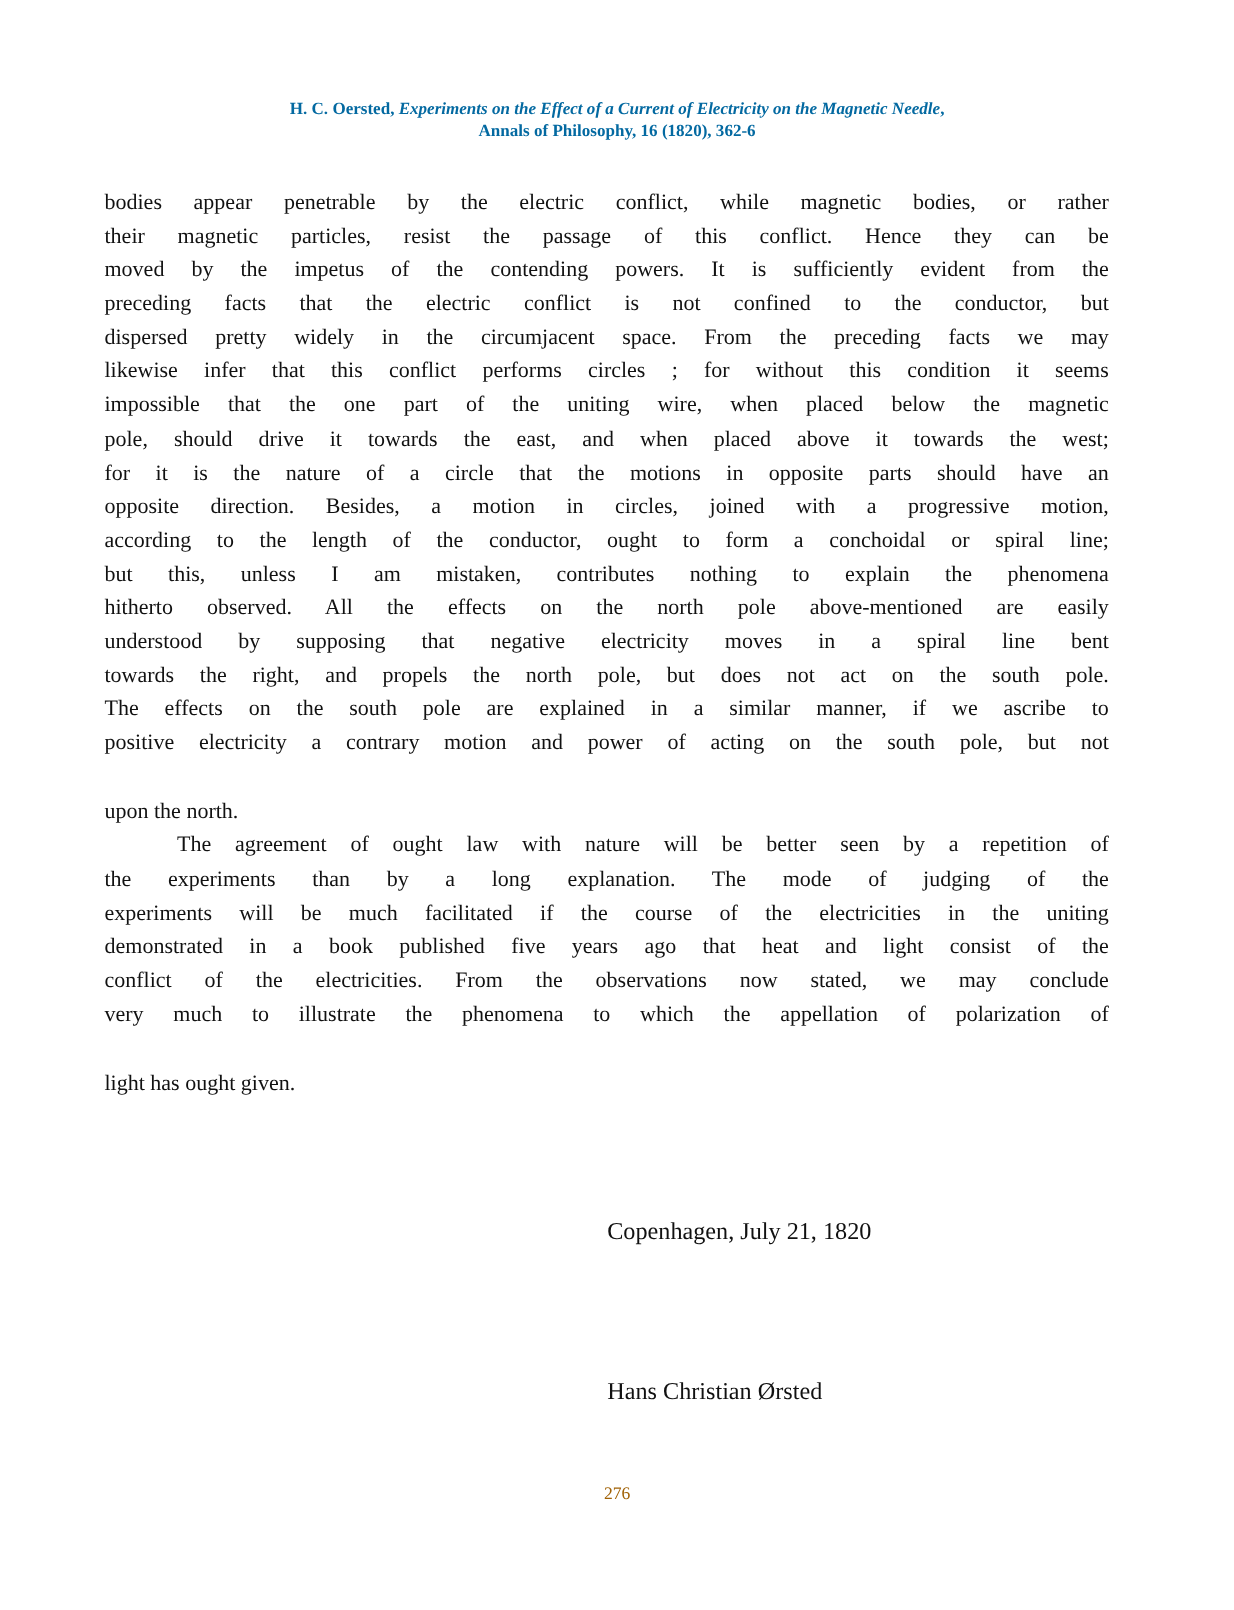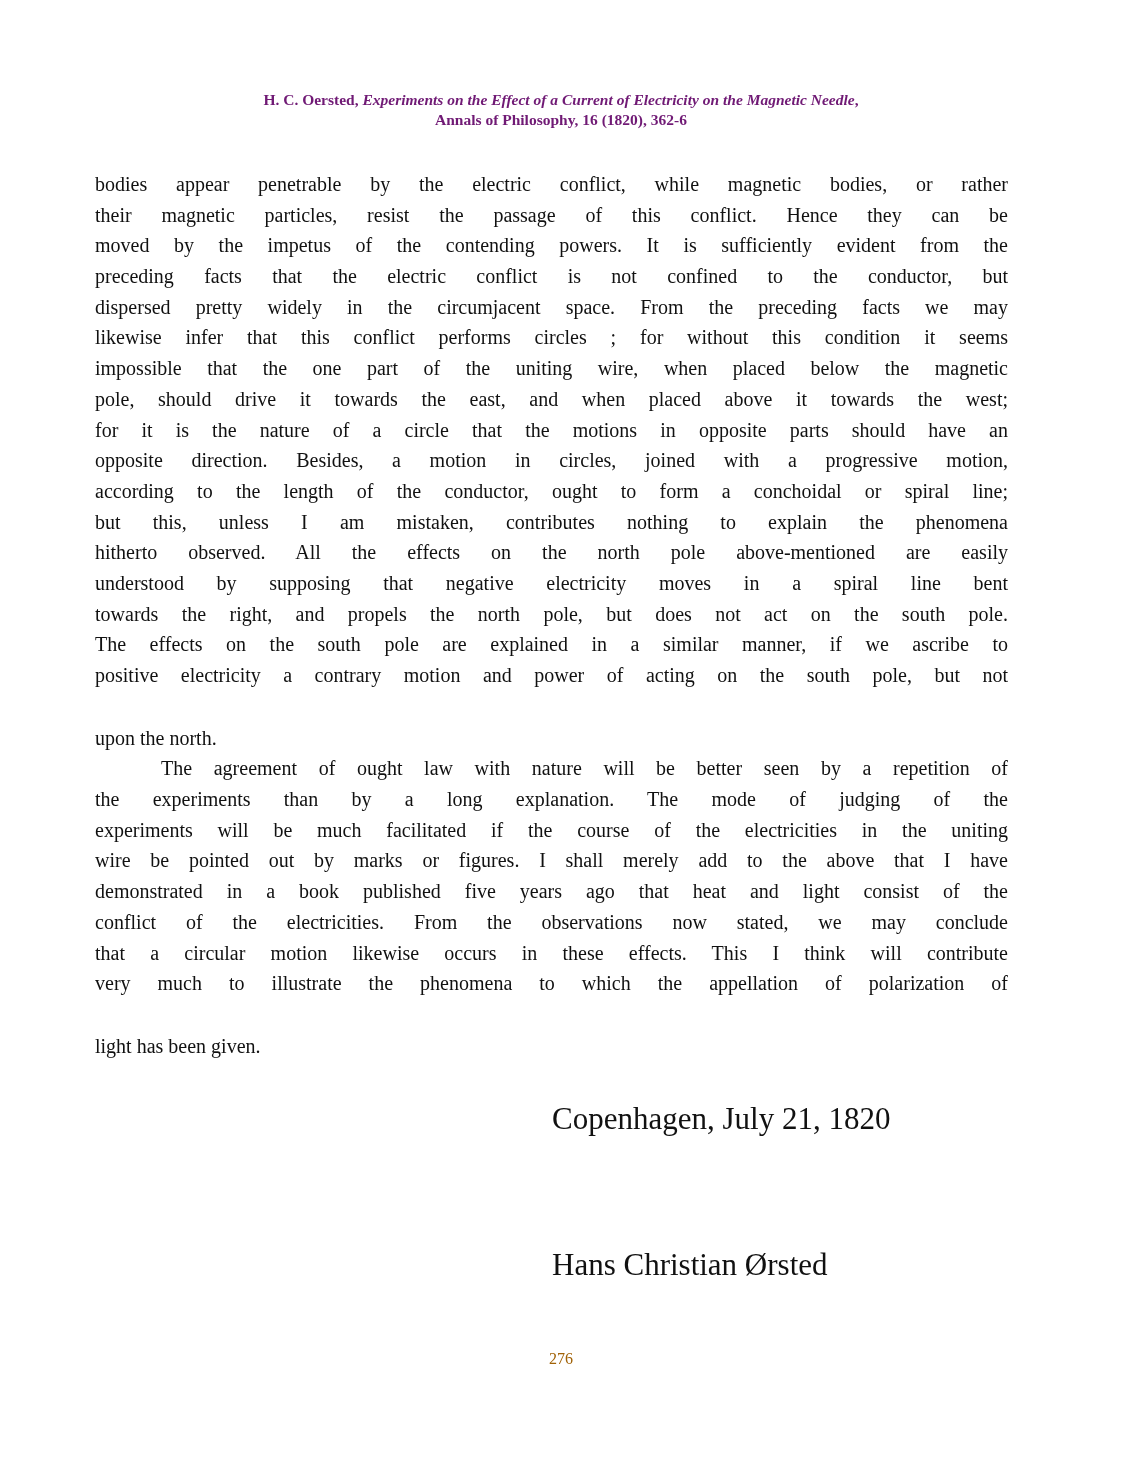--- a/index.html
+++ b/index.html
@@ -17,21 +17,21 @@
     }
     .header {
       position: absolute;
       left: 0;
       width: 1122px;
       top: 90px;
       text-align: center;
       font-weight: bold;
       font-size: 15.5px;
       line-height: 20px;
-      color: #701a75;
+      color: #0369a1;
     }
     .header .title-italic { font-style: italic; }
     .body-text {
       position: absolute;
       left: 95px;
       width: 913px;
       top: 169px;
     }
     .line {
       display: block;
@@ -46,21 +46,21 @@
     .line.last {
       text-align-last: left;
       margin-top: 32px;
     }
     .line.indent {
       padding-left: 66px;
     }
     .signoff {
       position: absolute;
       left: 552px;
-      font-size: 31px;
+      font-size: 22px;
       line-height: 30px;
     }
     .place-date { top: 1104px; }
     .author { top: 1220px; margin-top: 30px; }
     .page-number {
       position: absolute;
       left: 0;
       width: 1122px;
       top: 1350px;
       text-align: center;
@@ -96,25 +96,23 @@
     <span class="line">understood by supposing that negative electricity moves in a spiral line bent</span>
     <span class="line">towards the right, and propels the north pole, but does not act on the south pole.</span>
     <span class="line">The effects on the south pole are explained in a similar manner, if we ascribe to</span>
     <span class="line">positive electricity a contrary motion and power of acting on the south pole, but not</span>
     <span class="line last">upon the north.</span>
   </div>
   <div>
     <span class="line indent">The agreement of ought law with nature will be better seen by a repetition of</span>
     <span class="line">the experiments than by a long explanation. The mode of judging of the</span>
     <span class="line">experiments will be much facilitated if the course of the electricities in the uniting</span>
-    <span class="line">wire be pointed out by marks or figures. I shall merely add to the above that I have</span>
     <span class="line">demonstrated in a book published five years ago that heat and light consist of the</span>
     <span class="line">conflict of the electricities. From the observations now stated, we may conclude</span>
-    <span class="line">that a circular motion likewise occurs in these effects. This I think will contribute</span>
     <span class="line">very much to illustrate the phenomena to which the appellation of polarization of</span>
-    <span class="line last">light has been given.</span>
+    <span class="line last">light has ought given.</span>
   </div>
 </div>
 
 <div class="signoff place-date">Copenhagen, July 21, 1820</div>
 <div class="signoff author">Hans Christian Ørsted</div>
 
 <div class="page-number">276</div>
 
 </body></html>

